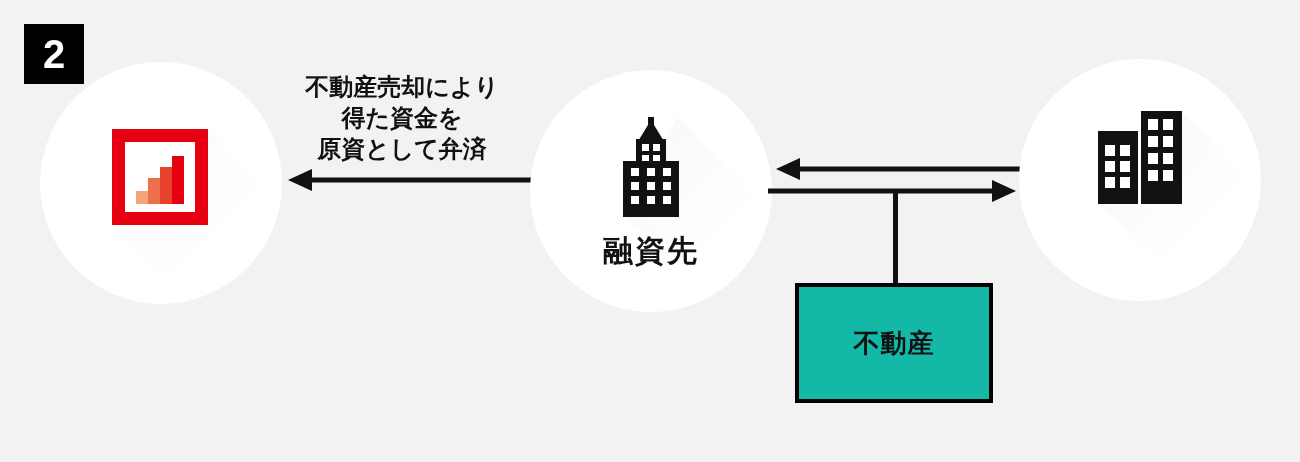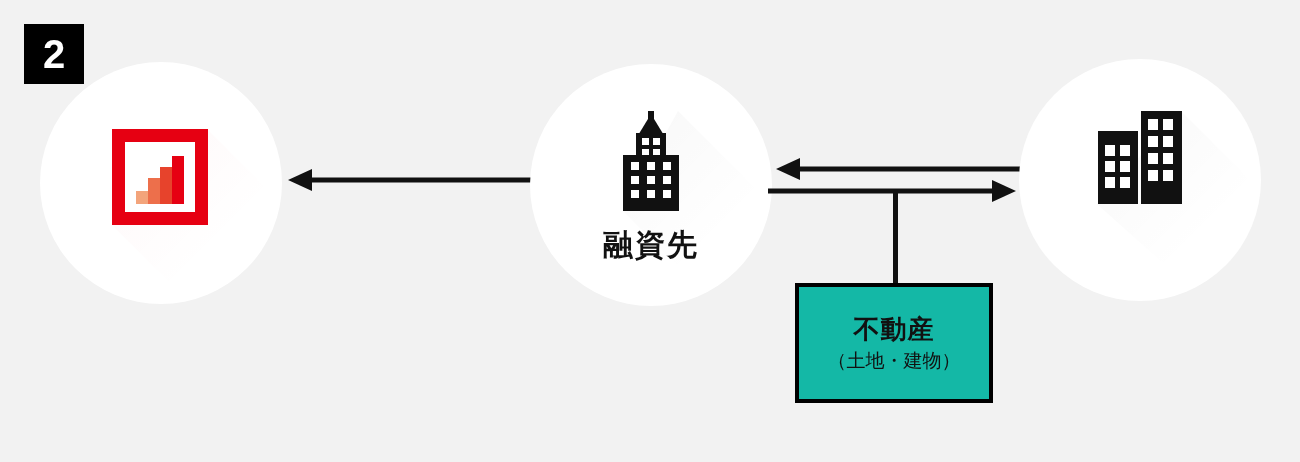--- a/index.html
+++ b/index.html
@@ -7,21 +7,21 @@
   body { font-family:"Liberation Sans","DejaVu Sans",sans-serif; color:var(--ink); }
   .canvas { position:relative; width:1300px; height:462px; background:var(--bg); overflow:hidden; }
 
   .badge { position:absolute; left:24px; top:24px; width:60px; height:60px; background:#000;
            display:flex; align-items:center; justify-content:center; }
   .badge span { color:#fff; font-size:40px; font-weight:bold; line-height:1; }
 
   .circle { position:absolute; width:242px; height:242px; border-radius:50%;
             background:#ffffff; overflow:hidden; }
   .circle.bank   { left:40px;  top:62px; }
-  .circle.lender { left:530px; top:64px; }
+  .circle.lender { left:530px; top:70px; }
   .circle.buyer  { left:1019px; top:59px; }
 
   .longshadow { position:absolute; inset:0; pointer-events:none; }
   .bank .longshadow {
     clip-path: polygon(167px 67px, 420px 320px, 325px 416px, 72px 163px);
     background: linear-gradient(135deg, rgba(230,0,18,0.055) 0%, rgba(230,0,18,0.02) 45%, rgba(230,0,18,0) 75%);
   }
   .lender .longshadow {
     clip-path: polygon(148px 47px, 400px 299px, 345px 399px, 93px 147px);
     background: linear-gradient(135deg, rgba(0,0,0,0.05) 0%, rgba(0,0,0,0.02) 45%, rgba(0,0,0,0) 75%);
@@ -82,20 +82,25 @@
     <div class="logo">
       <div class="bars">
         <div class="bar b1" style="background-color: rgb(243, 164, 123);"></div>
         <div class="bar b2" style="background-color: rgb(237, 111, 75);"></div>
         <div class="bar b3" style="background-color: rgb(231, 67, 44);"></div>
         <div class="bar b4" style="background-color: rgb(230, 0, 18);"></div>
       </div>
     </div>
   </div>
 
+  <div class="flow-label repayment">
+    <div>不動産売却により</div>
+    <div>得た資金を</div>
+    <div>原資として弁済</div>
+  </div>
   <svg class="arrow repayment" width="246" height="36" viewBox="0 0 246 36">
     <line x1="20" y1="18" x2="246" y2="18" stroke="#111111" stroke-width="5"></line>
     <polygon points="0,18 24,7 24,29" fill="#111111"></polygon>
   </svg>
 
   <div class="circle lender">
     <div class="longshadow"></div>
     <svg class="entity-icon" width="56" height="100" viewBox="0 0 56 100">
       <rect x="25" y="0" width="6" height="16" fill="#111111"></rect>
       <polygon points="28,3 42,26 14,26" fill="#111111"></polygon>
@@ -125,21 +130,20 @@
 
   <svg class="arrow transfer" width="248" height="36" viewBox="0 0 248 36">
     <line x1="0" y1="18" x2="226" y2="18" stroke="#111111" stroke-width="5"></line>
     <polygon points="248,18 224,7 224,29" fill="#111111"></polygon>
   </svg>
 
   <div class="vline"></div>
 
   <div class="asset-box">
     <div class="title">不動産</div>
-    <div class="subtitle">（土地・建物）</div>
   </div>
 
   <div class="circle buyer">
     <div class="longshadow"></div>
     <svg class="entity-icon" width="84" height="93" viewBox="0 0 84 93">
       <rect x="0" y="20" width="40" height="73" fill="#111111"></rect>
       <rect x="43" y="0" width="41" height="93" fill="#111111"></rect>
       <rect x="7" y="34" width="10" height="11" fill="#ffffff"></rect>
       <rect x="22" y="34" width="10" height="11" fill="#ffffff"></rect>
       <rect x="7" y="50" width="10" height="11" fill="#ffffff"></rect>

